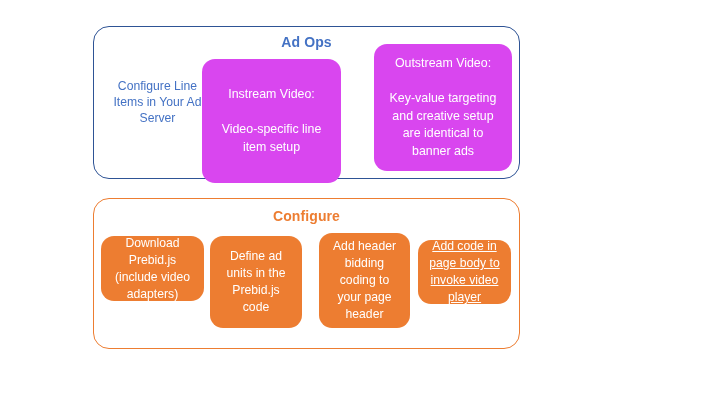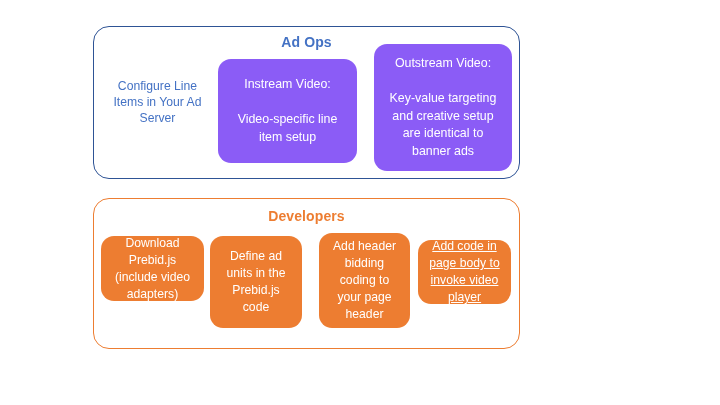--- a/index.html
+++ b/index.html
@@ -75,21 +75,21 @@
     box-sizing: border-box;
     display: flex;
     align-items: center;
     justify-content: center;
     text-align: center;
     border-radius: 13px;
     color: #ffffff;
     white-space: pre-line;
   }
   .card.blue {
-    background: #8b5cf6;
+    background: #d946ef;
     font-size: 12.4px;
     line-height: 17.5px;
     padding: 4px 8px;
   }
   .card.orange {
     background: #ED7D31;
     font-size: 12.2px;
     line-height: 17px;
     padding: 3px 6px;
   }
@@ -99,35 +99,35 @@
 
 <div id="canvas">
 
   <div class="group adops">
     <div class="group-title">Ad Ops</div>
 
     <div class="text-node" style="left: 6px; top: 46px; width: 115px; height: 58px;">Configure Line
 Items in Your Ad
 Server</div>
 
-    <div class="card blue" style="left: 124px; top: 32px; width: 139px; height: 104px;">Instream Video:
+    <div class="card blue" style="left: 108px; top: 32px; width: 139px; height: 124px;">Instream Video:
 
 Video-specific line
 item setup</div>
 
     <div class="card blue" style="left: 280px; top: 17px; width: 138px; height: 127px;">Outstream Video:
 
 Key-value targeting
 and creative setup
 are identical to
 banner ads</div>
   </div>
 
   <div class="group devs">
-    <div class="group-title">Developers</div>
+    <div class="group-title">Configure</div>
 
     <div class="card orange" style="left: 7px; top: 37px; width: 103px; height: 65px;">Download
 Prebid.js
 (include video
 adapters)</div>
 
     <div class="card orange" style="left: 116px; top: 37px; width: 92px; height: 92px;">Define ad
 units in the
 Prebid.js
 code</div>

